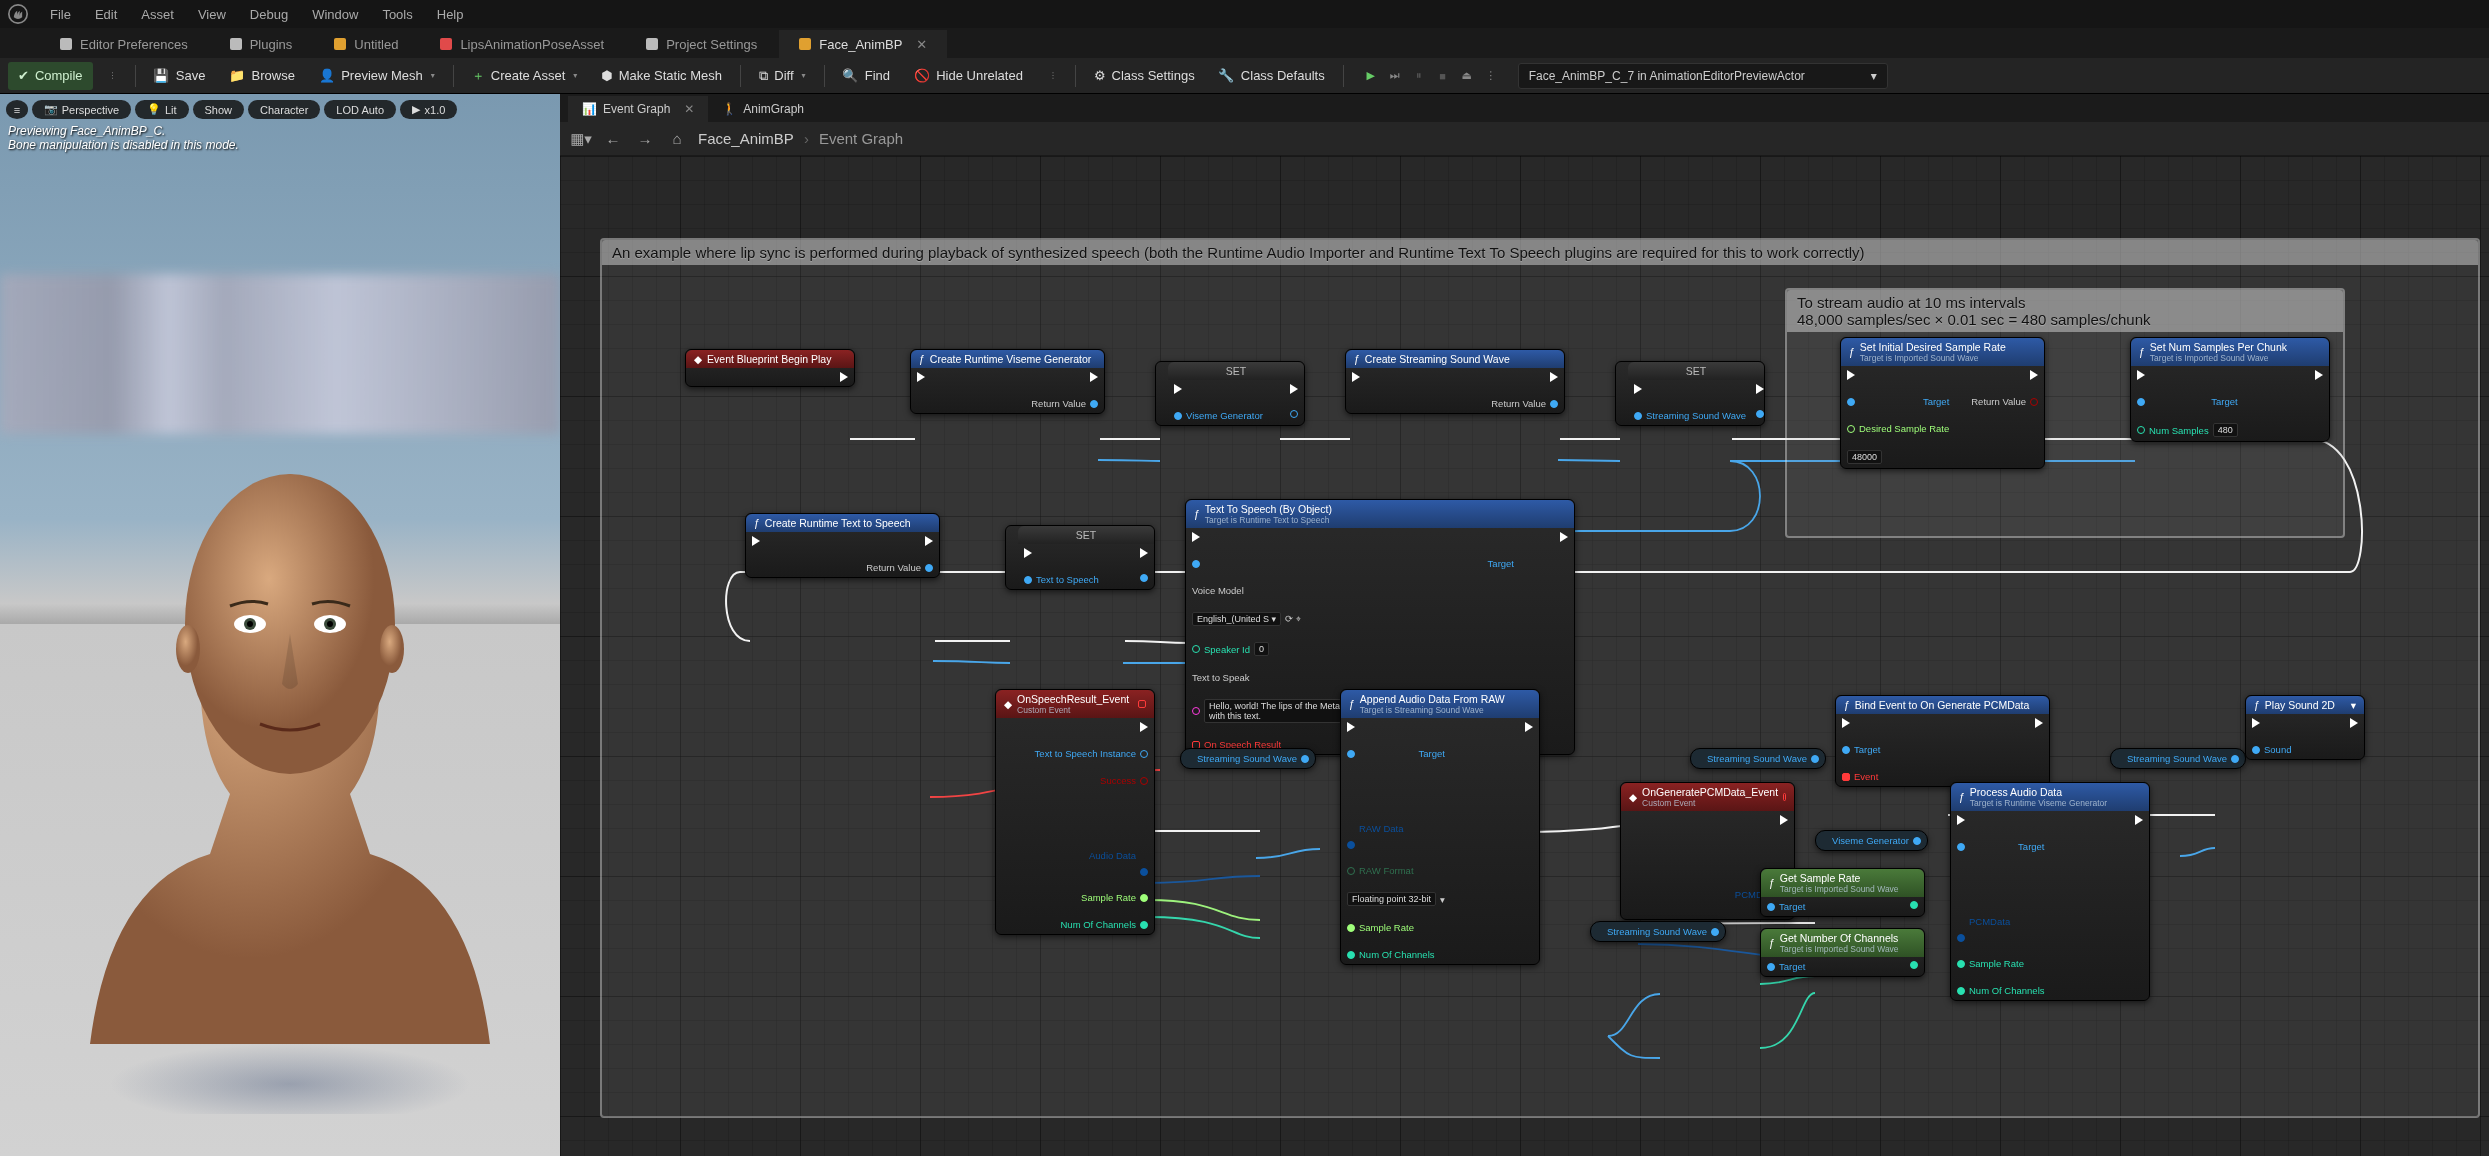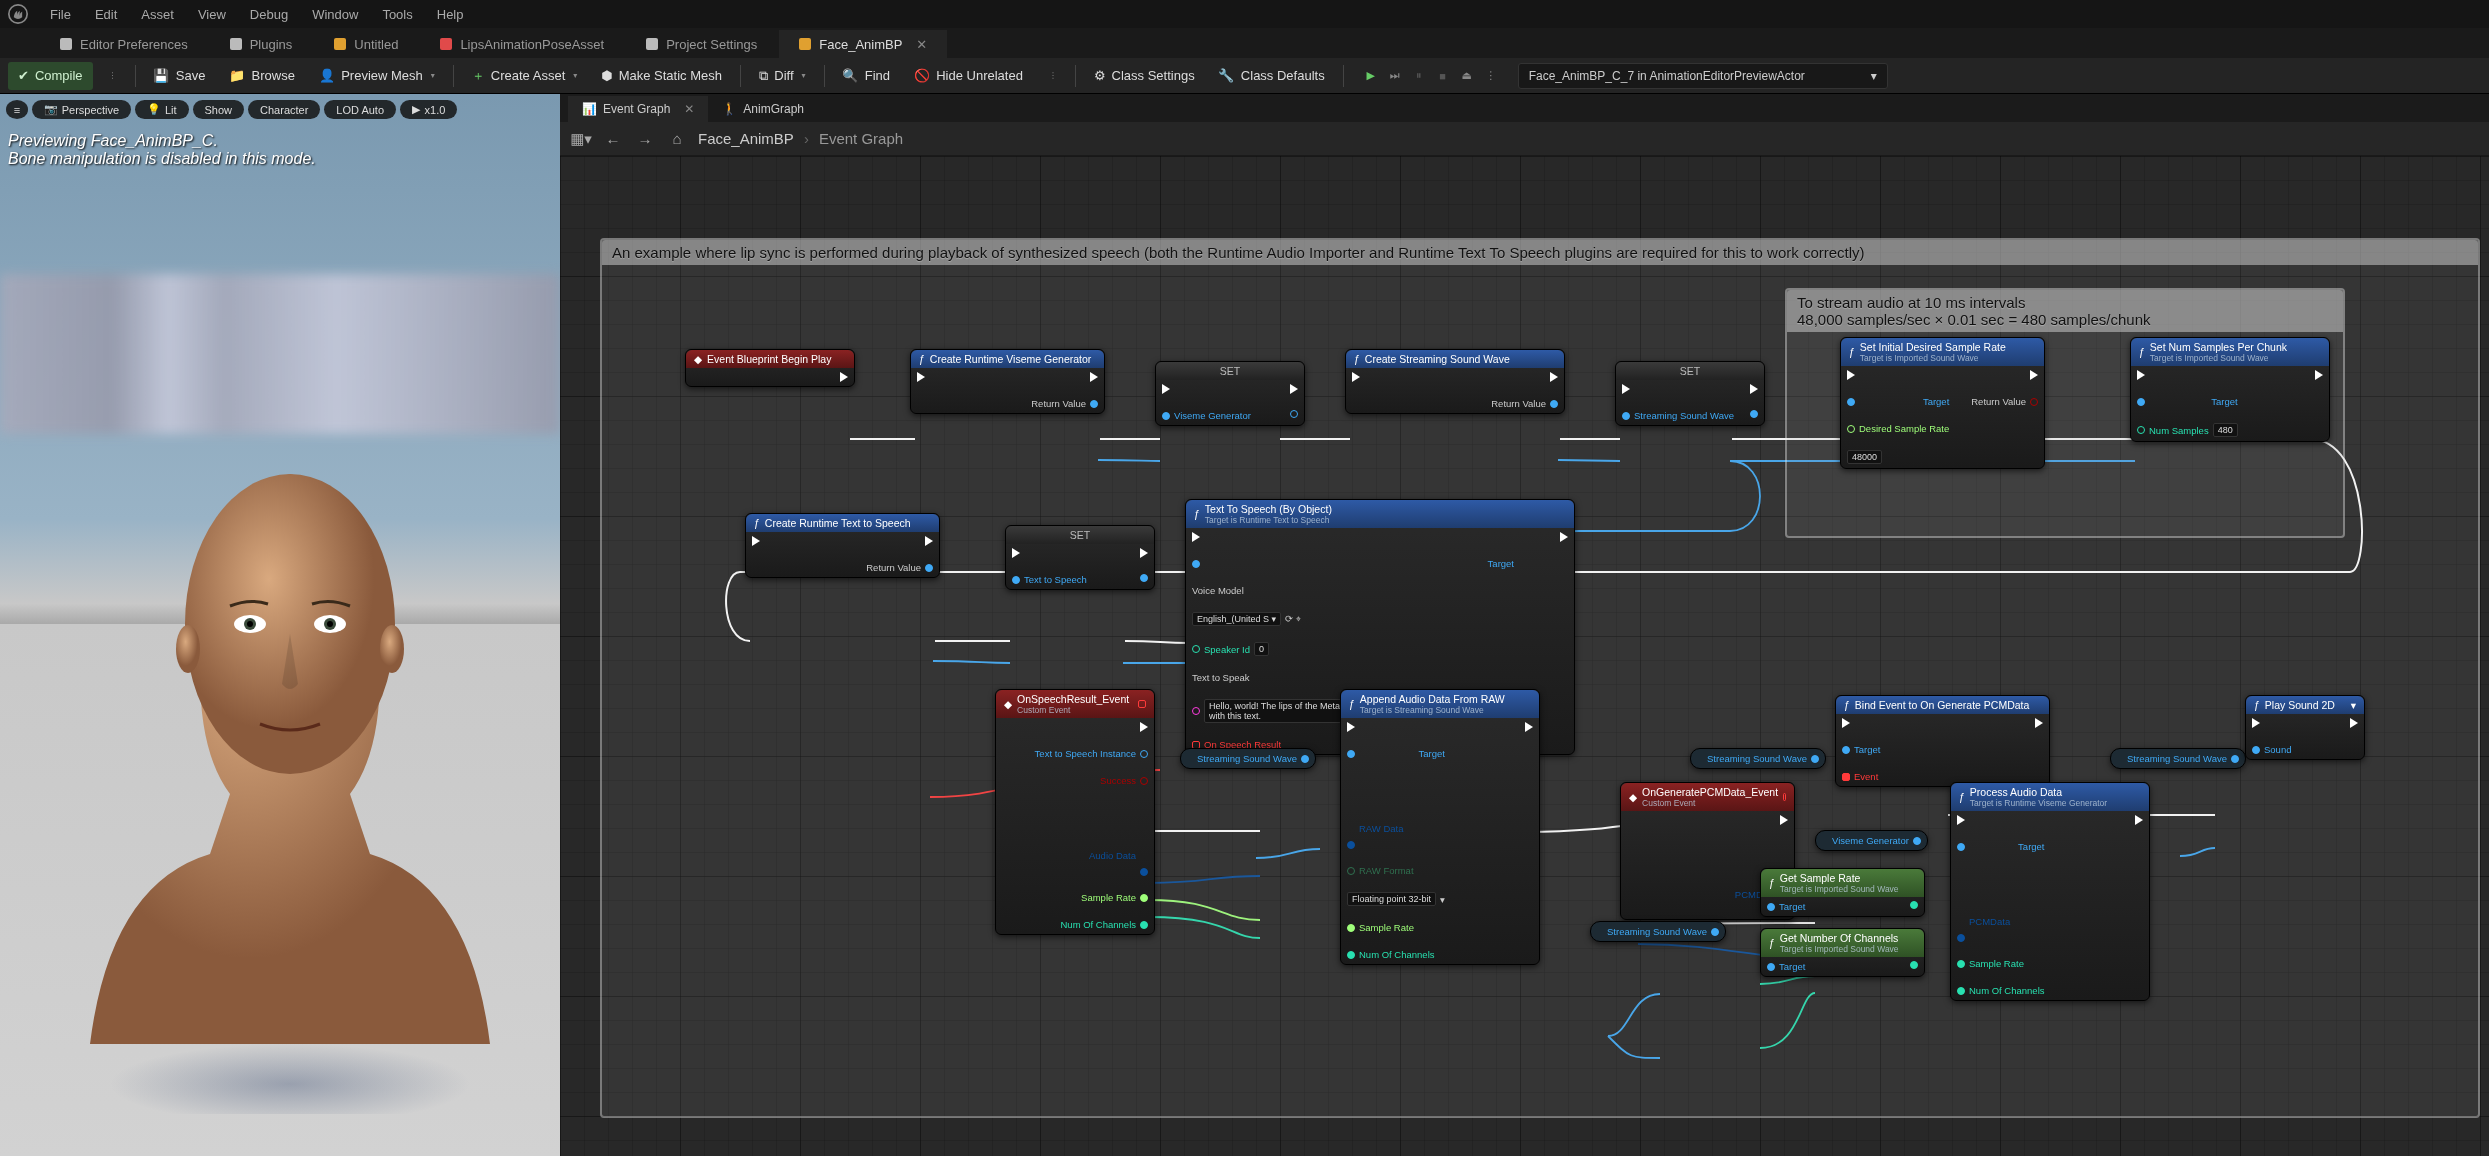--- a/index.html
+++ b/index.html
@@ -26,21 +26,21 @@
 .playctrls { display: flex; gap: 2px; margin-left: 8px; }
 .playctrls .pb { width: 22px; height: 22px; display: flex; align-items: center; justify-content: center; cursor: pointer; }
 .asset-combo { margin-left: 12px; background: #181818; border: 1px solid #333; height: 26px; padding: 0 10px; display: flex; align-items: center; font-size: 12px; min-width: 370px; border-radius: 3px; }
 
 
 .body-split { display: flex; height: calc(100% - 94px); }
 .viewport-pane { width: 560px; background: #1a1a1a; position: relative; }
 .viewport-toolbar { position: absolute; top: 6px; left: 6px; display: flex; gap: 4px; z-index: 2; }
 .vp-btn { background: rgba(20,20,20,0.85); border-radius: 10px; padding: 3px 12px; font-size: 11px; display: flex; align-items: center; gap: 4px; cursor: pointer; color: #ddd; }
 .vp-btn.round { border-radius: 50%; width: 22px; padding: 0; justify-content: center; }
-.viewport-overlay-text { position: absolute; top: 38px; left: 8px; z-index: 2; font-size: 16px; color: #fff; text-shadow: 1px 1px 2px #000; font-style: italic; }
+.viewport-overlay-text { position: absolute; top: 30px; left: 8px; z-index: 2; font-size: 12px; color: #fff; text-shadow: 1px 1px 2px #000; font-style: italic; }
 .viewport-canvas { width: 100%; height: 100%; background: linear-gradient(180deg,#7a99b0 0%, #99b3c6 40%, #c8c8c8 48%, #888 52%, #9a9a9a 100%); position: relative; }
 
 
 .graph-pane { flex: 1; display: flex; flex-direction: column; background: #262626; }
 .graph-tabs { height: 28px; display: flex; align-items: flex-end; background: #1b1b1b; padding-left: 8px; }
 .gtab { height: 26px; display: flex; align-items: center; padding: 0 14px; font-size: 12px; color: #ccc; cursor: pointer; gap: 6px; }
 .gtab.active { background: #262626; }
 .gtab .close { margin-left: 8px; color: #888; }
 .graph-breadcrumb { height: 34px; display: flex; align-items: center; padding: 0 10px; gap: 10px; background: #262626; border-bottom: 1px solid #1a1a1a; font-size: 15px; color: #999; }
 .graph-breadcrumb .crumb-link { color: #ccc; cursor: pointer; }
@@ -80,21 +80,21 @@
 .pin-dot.filled { background: currentColor; }
 .c-obj { color: #3fa9f5; justify-content: space-between; }
 .c-bool { color: #a00; }
 .c-float { color: #9fff7a; }
 .c-int { color: #28e0b0; }
 .c-str { color: #ff3adf; }
 .c-byte { color: #2f6f4f; }
 .c-struct { color: #0a4f9c; margin-top: 33px; }
 .c-delegate { color: #ff3a3a; }
 .bp-node .inline-input { background: #111; border: 1px solid #333; padding: 1px 4px; font-size: 9px; color: #ddd; border-radius: 2px; }
-.bp-node.varset { min-width: 150px; }
+.bp-node.varset { min-width: 150px; padding-left: 12px; }
 .bp-node.varset .header { background: linear-gradient(180deg,#3a3a3a,#222); text-align: center; justify-content: center; color: #bbb; }
 
 
 .wires { position: absolute; inset: 0; pointer-events: none; }
 </style>
 </head>
 <body>
 
 <div class="menubar">
   <svg class="logo" viewBox="0 0 24 24">

